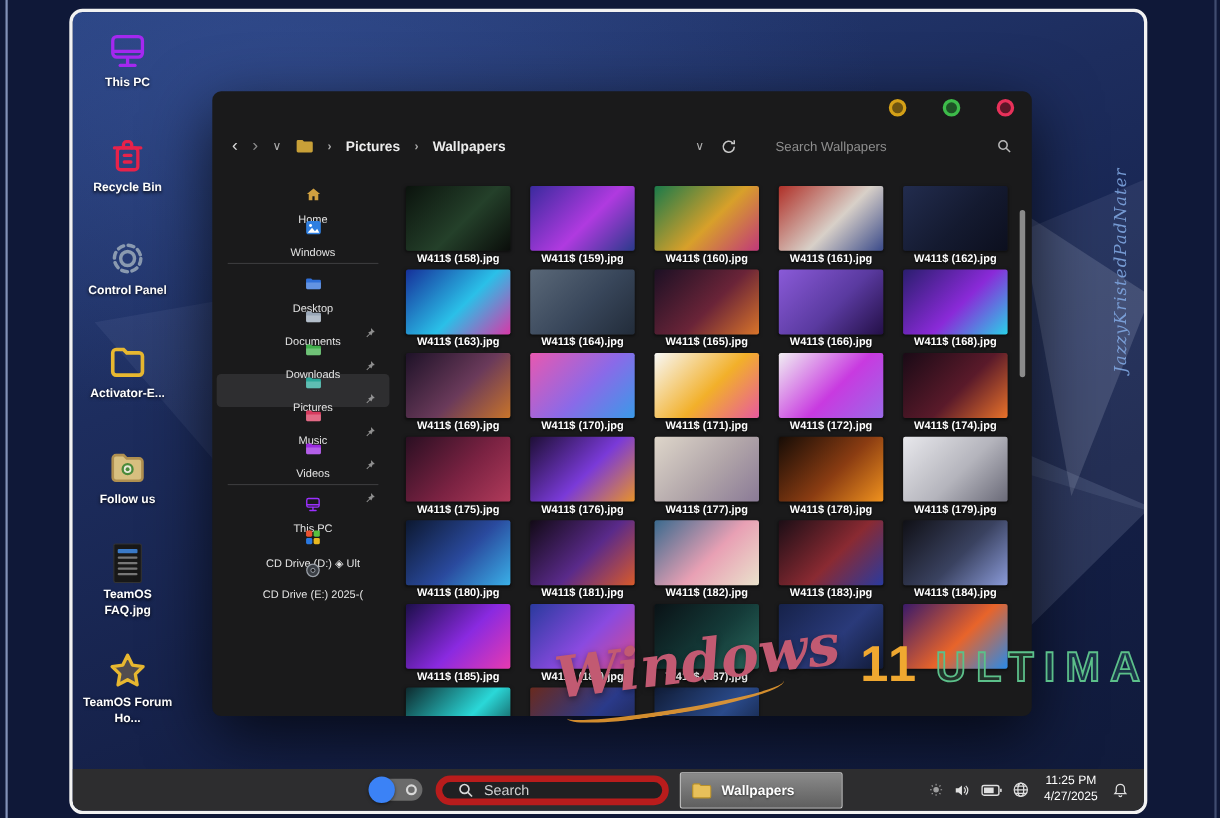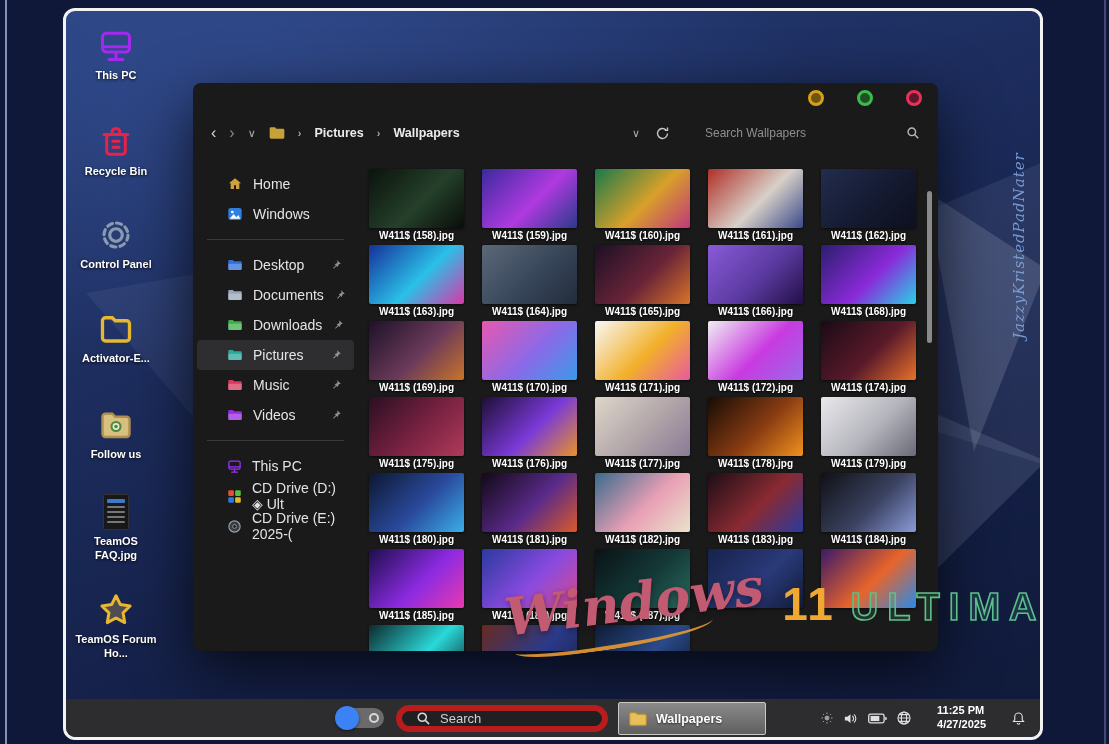--- a/index.html
+++ b/index.html
@@ -51,21 +51,21 @@
   .crumb-sep { font-size:11px; color:#a8a8a8; font-weight:700; }
   .nav-right { margin-left:auto; display:flex; align-items:center; gap:15px; }
   .searchbox-text { font-size:12px; color:#8f8f8f; width:150px; margin-left:20px; }
   .nav-right .mag { margin-left:36px; }
 
   .win-body { position:absolute; top:70px; bottom:0; left:0; right:0; display:flex; }
 
   
   .sidebar { width:165px; padding-top:16px; flex-shrink:0; }
   .side-row { height:30px; display:flex; align-items:center; gap:10px; padding:0 12px 0 30px;
-              font-size:14px; color:#e4e4e4; cursor:default; border-radius:4px; margin:0 4px; }
+              font-size:10px; color:#e4e4e4; cursor:default; border-radius:4px; margin:0 4px;flex-direction:column; }
   .side-row.sel { background:#2e2e30; }
   .side-row .pin { margin-left:auto; opacity:.75; }
   .side-div { height:1px; background:#3a3a3c; margin:10px 14px; }
 
   
   .content { flex:1; position:relative; padding-top:16px; }
   #file-grid { display:grid; grid-template-columns:repeat(5, 113px); margin-left:2px; }
   .cell { height:76px; display:flex; flex-direction:column; align-items:center; }
   .thumb { width:95px; height:59px; border-radius:2px; box-shadow:0 1px 3px rgba(0,0,0,.6); }
   .fname { font-size:10px; font-weight:700; color:#fff; margin-top:2px; text-shadow:0 1px 2px #000; }
@@ -97,21 +97,21 @@
                   border:2px solid #d8d8d8; }
   .tb-search { position:absolute; left:330px; top:6px; width:212px; height:27px; border:6px solid #b91c1c;
                border-radius:14px; background:#202022; display:flex; align-items:center; gap:9px;
                padding:0 14px; color:#d0d0d0; font-size:13px; }
   .task-btn { position:absolute; left:552px; top:3px; width:148px; height:33px;
               background:linear-gradient(180deg,#8a8a8a,#5f5f5f); border:1px solid #c8c8c8;
               border-radius:2px; display:flex; align-items:center; gap:9px; padding:0 10px;
               color:#fff; font-size:12.5px; font-weight:700; text-shadow:0 1px 2px rgba(0,0,0,.6); }
   .tray { position:absolute; right:14px; top:0; height:38px; display:flex; align-items:center; gap:9px;
           color:#e0e0e0; }
-  .clock { text-align:left; font-size:11px; font-weight:700; color:#fff; line-height:1.25; margin:0 16px; }
+  .clock { text-align:center; font-size:11px; font-weight:400; color:#fff; line-height:1.25; margin:0 4px; }
   svg { display:block; }
 </style>
 </head>
 <body>
 
 <div class="edge-line edge-left"></div>
 <div class="edge-line edge-right"></div>
 
 <div id="desktop">
   <div class="wp-poly wp1"></div>

